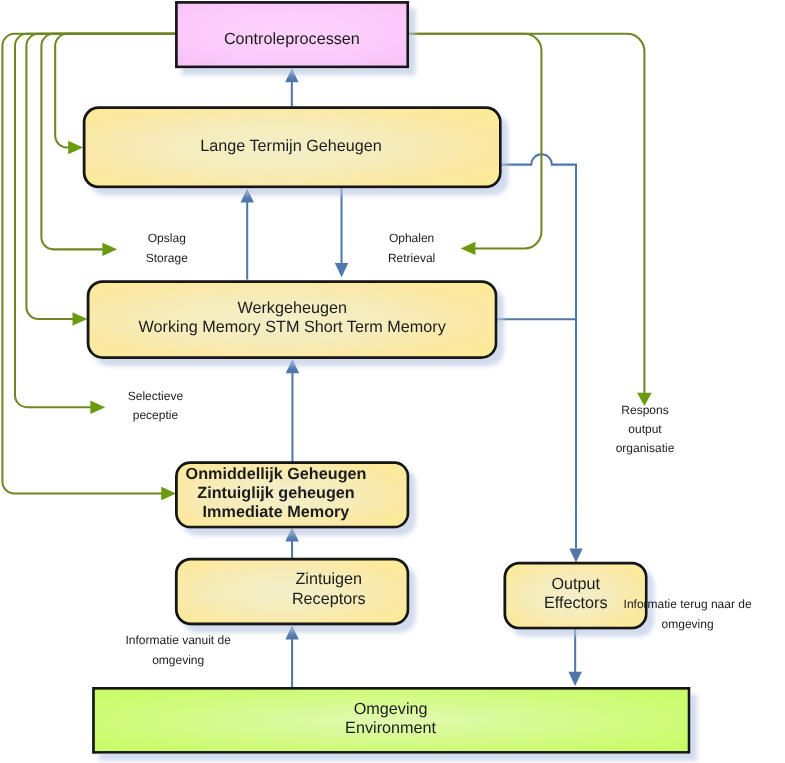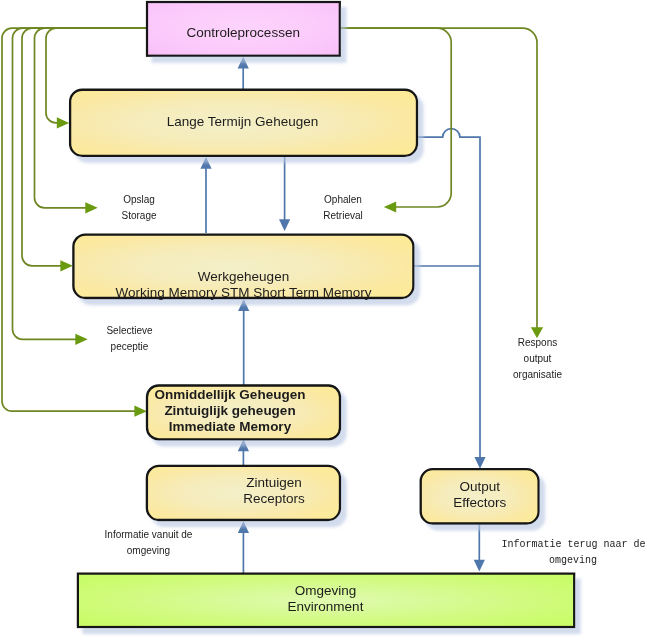--- a/index.html
+++ b/index.html
@@ -99,21 +99,21 @@
       <rect x="77.9" y="573.6" width="496.3" height="53.4" fill="url(#gg)" stroke="#121212" stroke-width="2.2"></rect>
     </g>
   </svg>
 
   <div class="box" style="left:146px;top:2px;width:194.5px;height:64px;border:none;">
     <span>Controleprocessen</span>
   </div>
   <div class="box" style="left:69px;top:89px;width:347px;height:67px;border:none;">
     <span>Lange Termijn Geheugen</span>
   </div>
-  <div class="box" style="left:73px;top:233px;width:341px;height:65px;border:none;margin-top:20px;">
+  <div class="box" style="left:73px;top:233px;width:341px;height:65px;border:none;">
     <span>Werkgeheugen</span>
     <span>Working Memory STM Short Term Memory</span>
   </div>
   <div class="box" style="left:147.5px;top:384.5px;width:165px;height:54px;border:none;font-weight:bold;">
     <span>Onmiddellijk Geheugen</span>
     <span>Zintuiglijk geheugen</span>
     <span>Immediate Memory</span>
   </div>
   <div class="box" style="left:147px;top:464.5px;width:192px;height:55.5px;border:none;margin-left:31px;">
     <span>Zintuigen</span>
@@ -142,18 +142,18 @@
   </div>
   <div class="lbl" style="left:497.5px;top:334.5px;width:80px;">
     <span>Respons</span>
     <span>output</span>
     <span>organisatie</span>
   </div>
   <div class="lbl" style="left:89px;top:527px;width:119px;">
     <span>Informatie vanuit de</span>
     <span>omgeving</span>
   </div>
-  <div class="lbl" style="left:501.5px;top:537px;width:143px;font-family:Liberation Mono, monospace;">
+  <div class="lbl" style="left:501.5px;top:497px;width:143px;">
     <span>Informatie terug naar de</span>
     <span>omgeving</span>
   </div>
 
 </div>
 
 </body></html>

